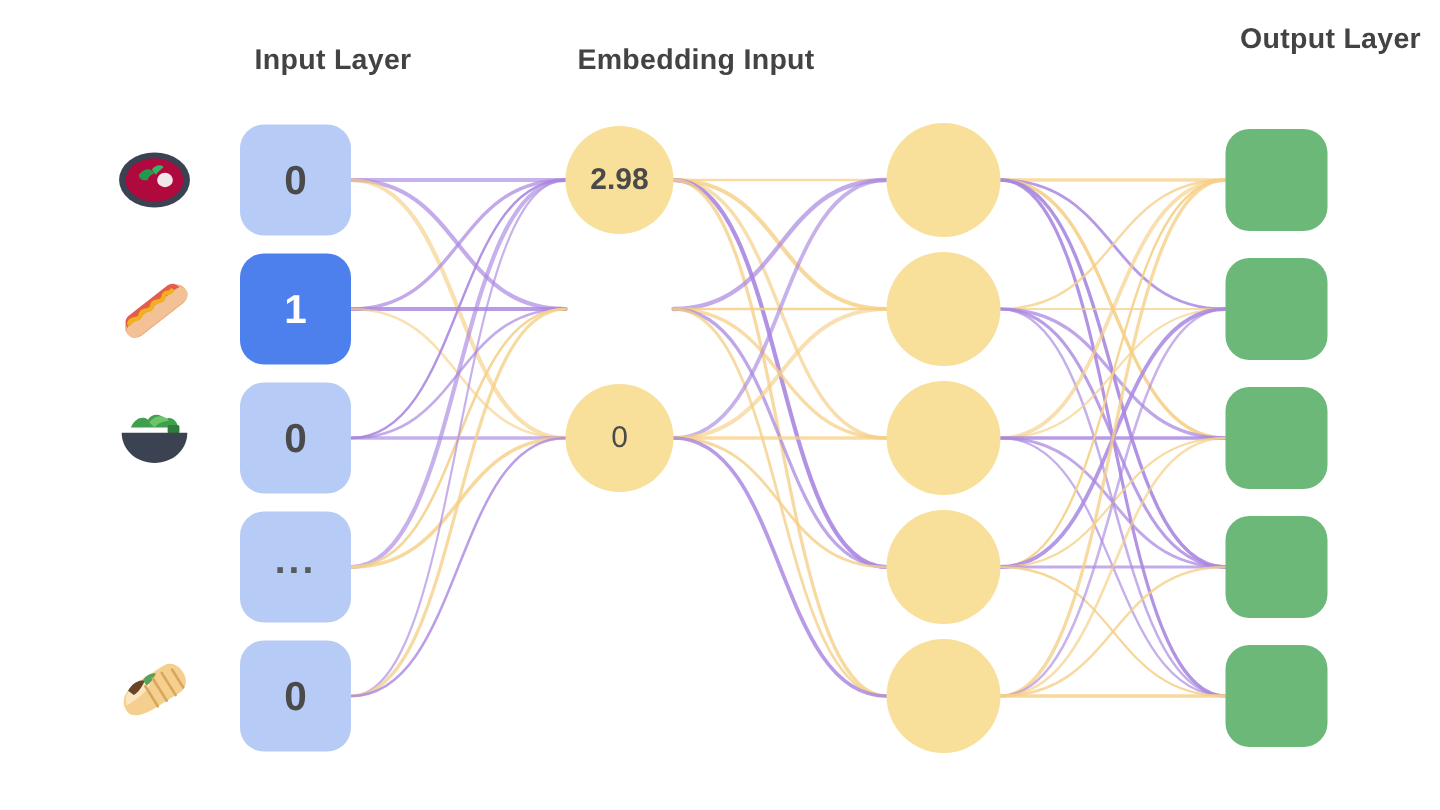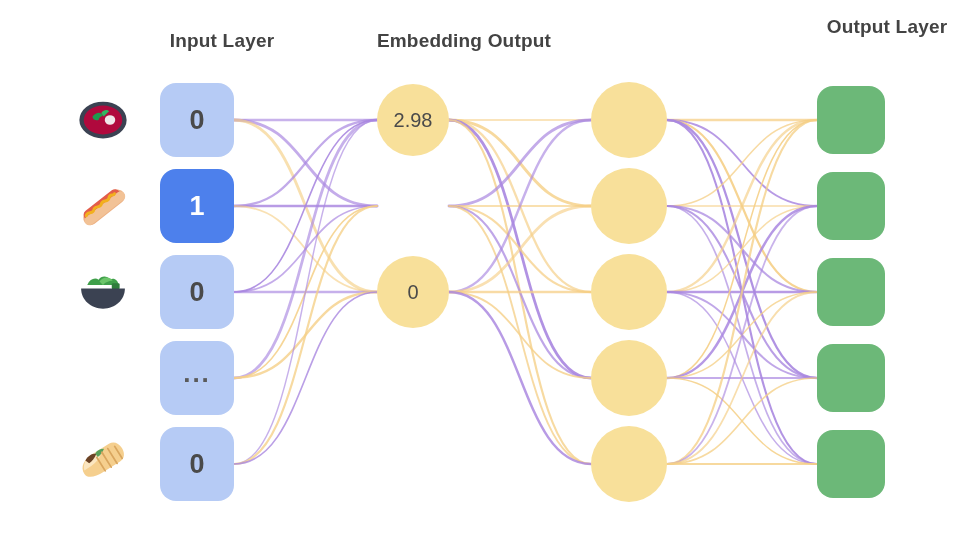--- a/index.html
+++ b/index.html
@@ -174,21 +174,21 @@
         <path d="M667,464 C745,464 739,120 817,120" stroke="#f5cf86" stroke-width="2.17" fill="none" stroke-opacity="0.78" stroke-linecap="round"></path>
         <path d="M667,464 C745,464 739,206 817,206" stroke="#a987e0" stroke-width="1.77" fill="none" stroke-opacity="0.63" stroke-linecap="round"></path>
         <path d="M667,464 C745,464 739,292 817,292" stroke="#f5cf86" stroke-width="1.76" fill="none" stroke-opacity="0.68" stroke-linecap="round"></path>
         <path d="M667,464 C745,464 739,378 817,378" stroke="#f5cf86" stroke-width="1.68" fill="none" stroke-opacity="0.78" stroke-linecap="round"></path>
         <path d="M667,464 C745,464 739,464 817,464" stroke="#f5cf86" stroke-width="2.22" fill="none" stroke-opacity="0.80" stroke-linecap="round"></path>
       </g>
     </svg>
 
   <div class="node-layer">
     <div class="layer-title" style="left:190px;top:30px">Input Layer</div>
-    <div class="layer-title" style="left:432px;top:30px">Embedding Output</div>
+    <div class="layer-title" style="left:432px;top:30px">Embedding Input</div>
     <div class="layer-title" style="left:855px;top:16px">Output Layer</div>
   </div>
 
   <div class="node-layer" id="nodes">
       <div class="emoji" style="left: 103px; top: 120px;">
         <svg xmlns="http://www.w3.org/2000/svg" viewBox="0 0 64 64" width="56" height="56">
           <ellipse cx="32" cy="32" rx="27" ry="21" fill="#3b4252"></ellipse>
           <ellipse cx="32" cy="32" rx="22" ry="16.5" fill="#b0093d"></ellipse>
           <path d="M20 28c5-6 10-5 12-1-3 1-5 3-5 5-4 1-7-1-7-4z" fill="#1f9a4e"></path>
           <path d="M30 24c3-4 7-4 9-2-2 2-5 4-6 6z" fill="#2eb862"></path>
@@ -227,21 +227,21 @@
             <g stroke="#d9a65f" stroke-width="2" stroke-linecap="round">
               <path d="M30 22v18"></path>
               <path d="M38 20v20"></path>
               <path d="M46 20v20"></path>
               <path d="M54 22v16"></path>
             </g>
           </g>
         </svg>
       </div>
       <div class="input-box" style="left: 197px; top: 464px; background: rgb(182, 203, 245);">0</div>
-      <div class="embed-circle" style="left: 413px; top: 120px; background: rgb(248, 224, 154);">2.98</div>
+      <div class="embed-circle" style="left: 413px; top: 120px; background: rgb(248, 224, 154); font-weight: bold;">2.98</div>
       <div class="embed-circle" style="left: 413px; top: 292px; background: rgb(248, 224, 154);">0</div>
       <div class="hidden-circle" style="left: 629px; top: 120px; background: rgb(248, 224, 154);"></div>
       <div class="hidden-circle" style="left: 629px; top: 206px; background: rgb(248, 224, 154);"></div>
       <div class="hidden-circle" style="left: 629px; top: 292px; background: rgb(248, 224, 154);"></div>
       <div class="hidden-circle" style="left: 629px; top: 378px; background: rgb(248, 224, 154);"></div>
       <div class="hidden-circle" style="left: 629px; top: 464px; background: rgb(248, 224, 154);"></div>
       <div class="output-box" style="left: 851px; top: 120px; background: rgb(108, 184, 120);"></div>
       <div class="output-box" style="left: 851px; top: 206px; background: rgb(108, 184, 120);"></div>
       <div class="output-box" style="left: 851px; top: 292px; background: rgb(108, 184, 120);"></div>
       <div class="output-box" style="left: 851px; top: 378px; background: rgb(108, 184, 120);"></div>

